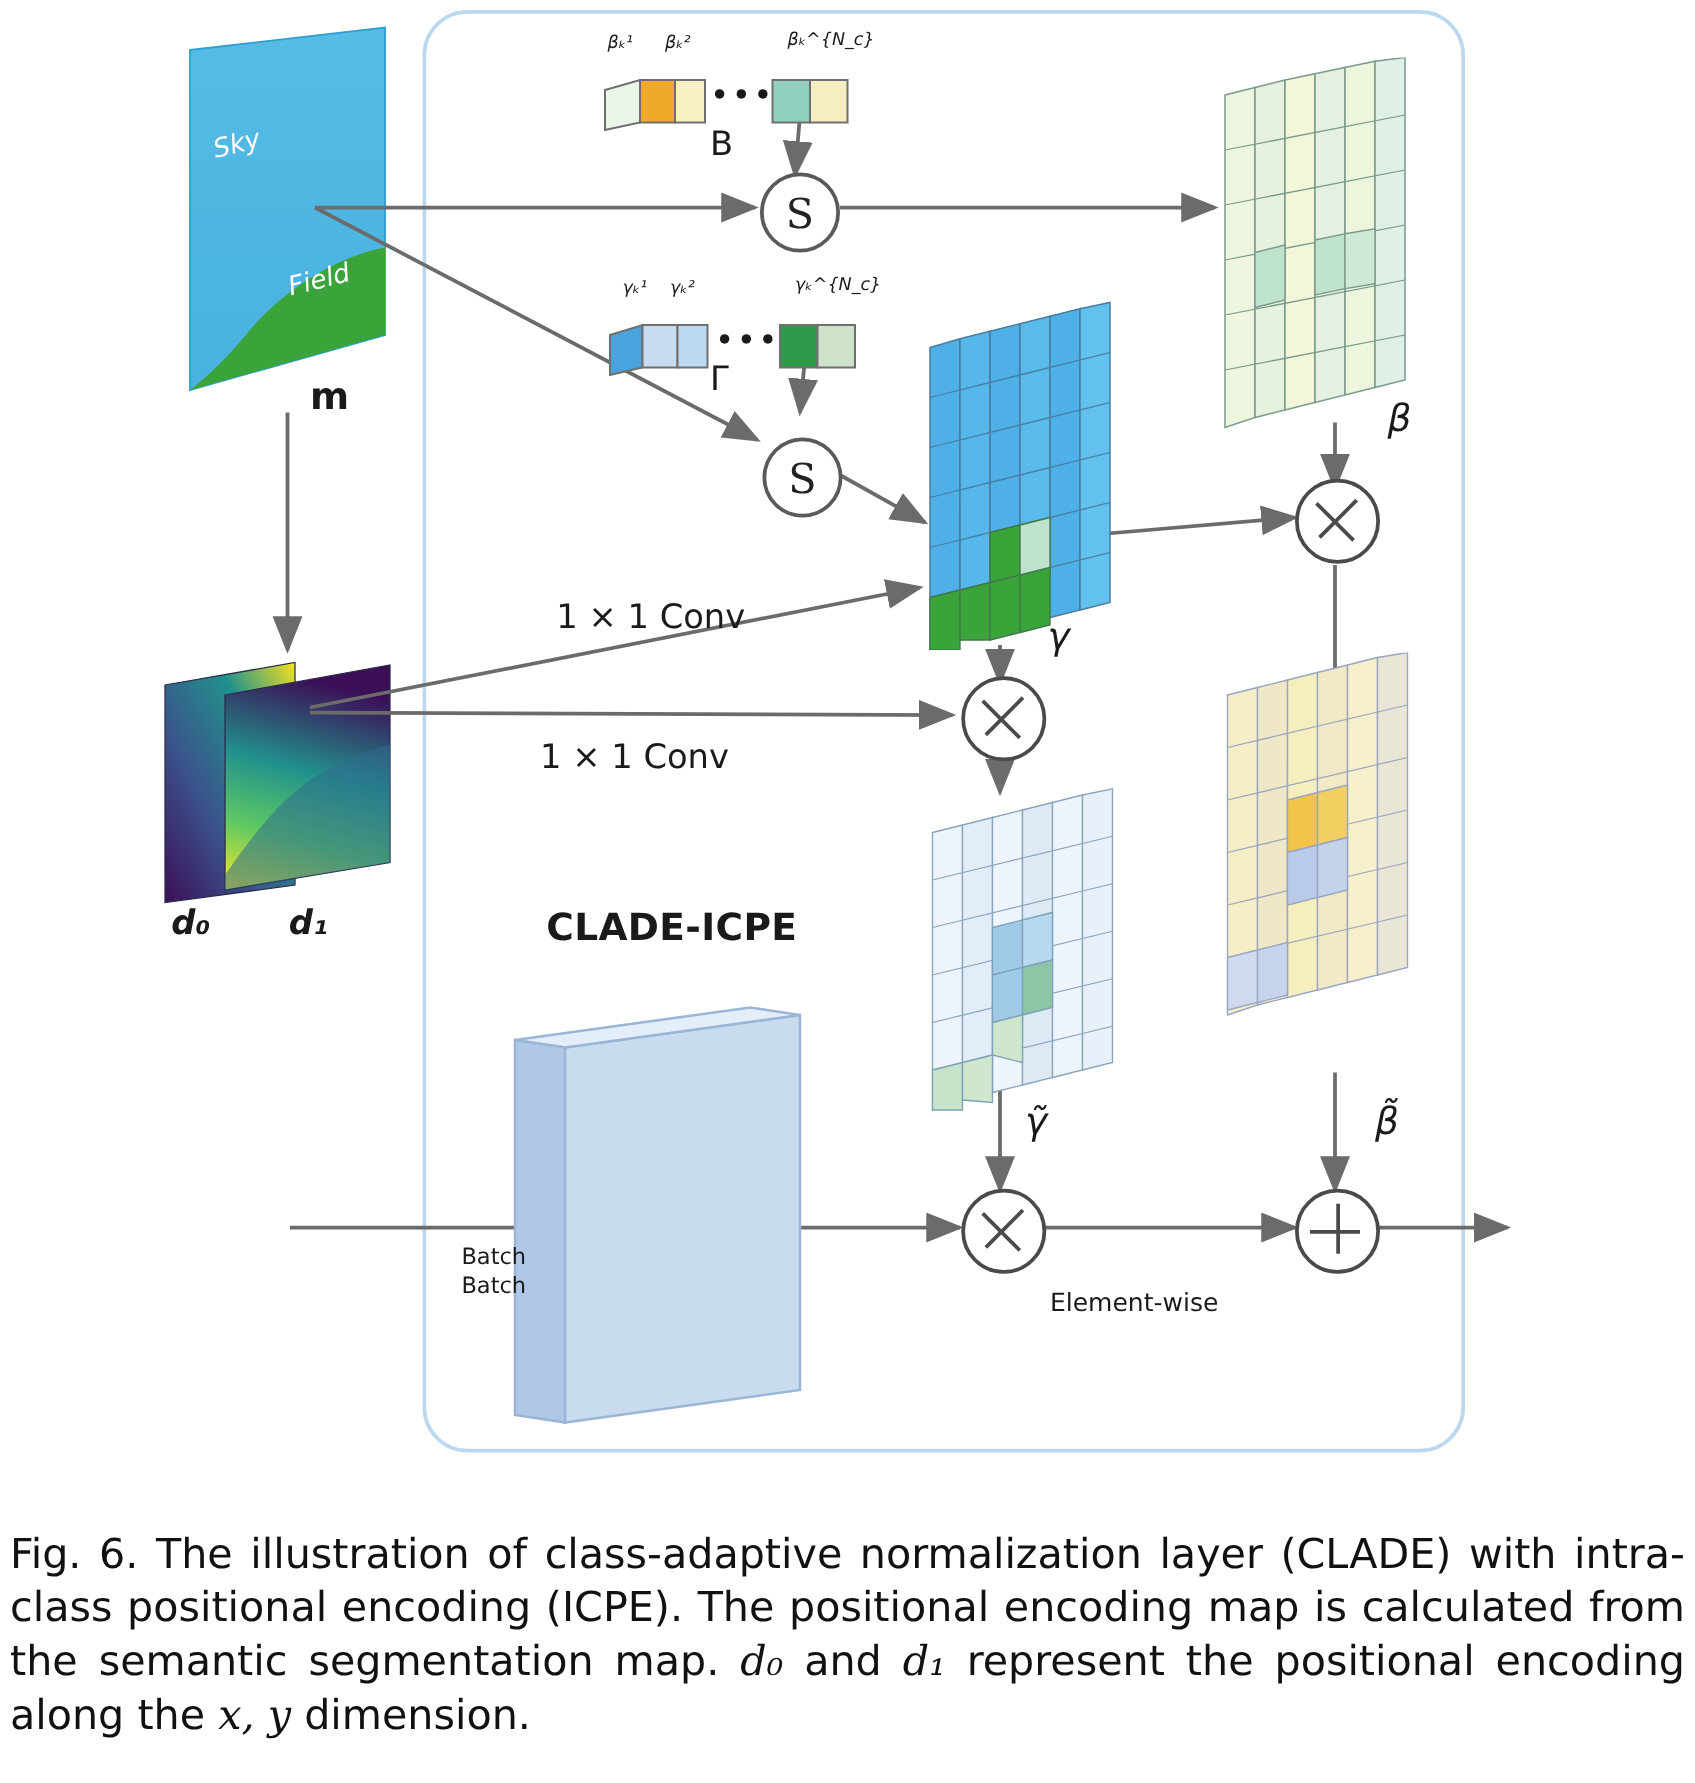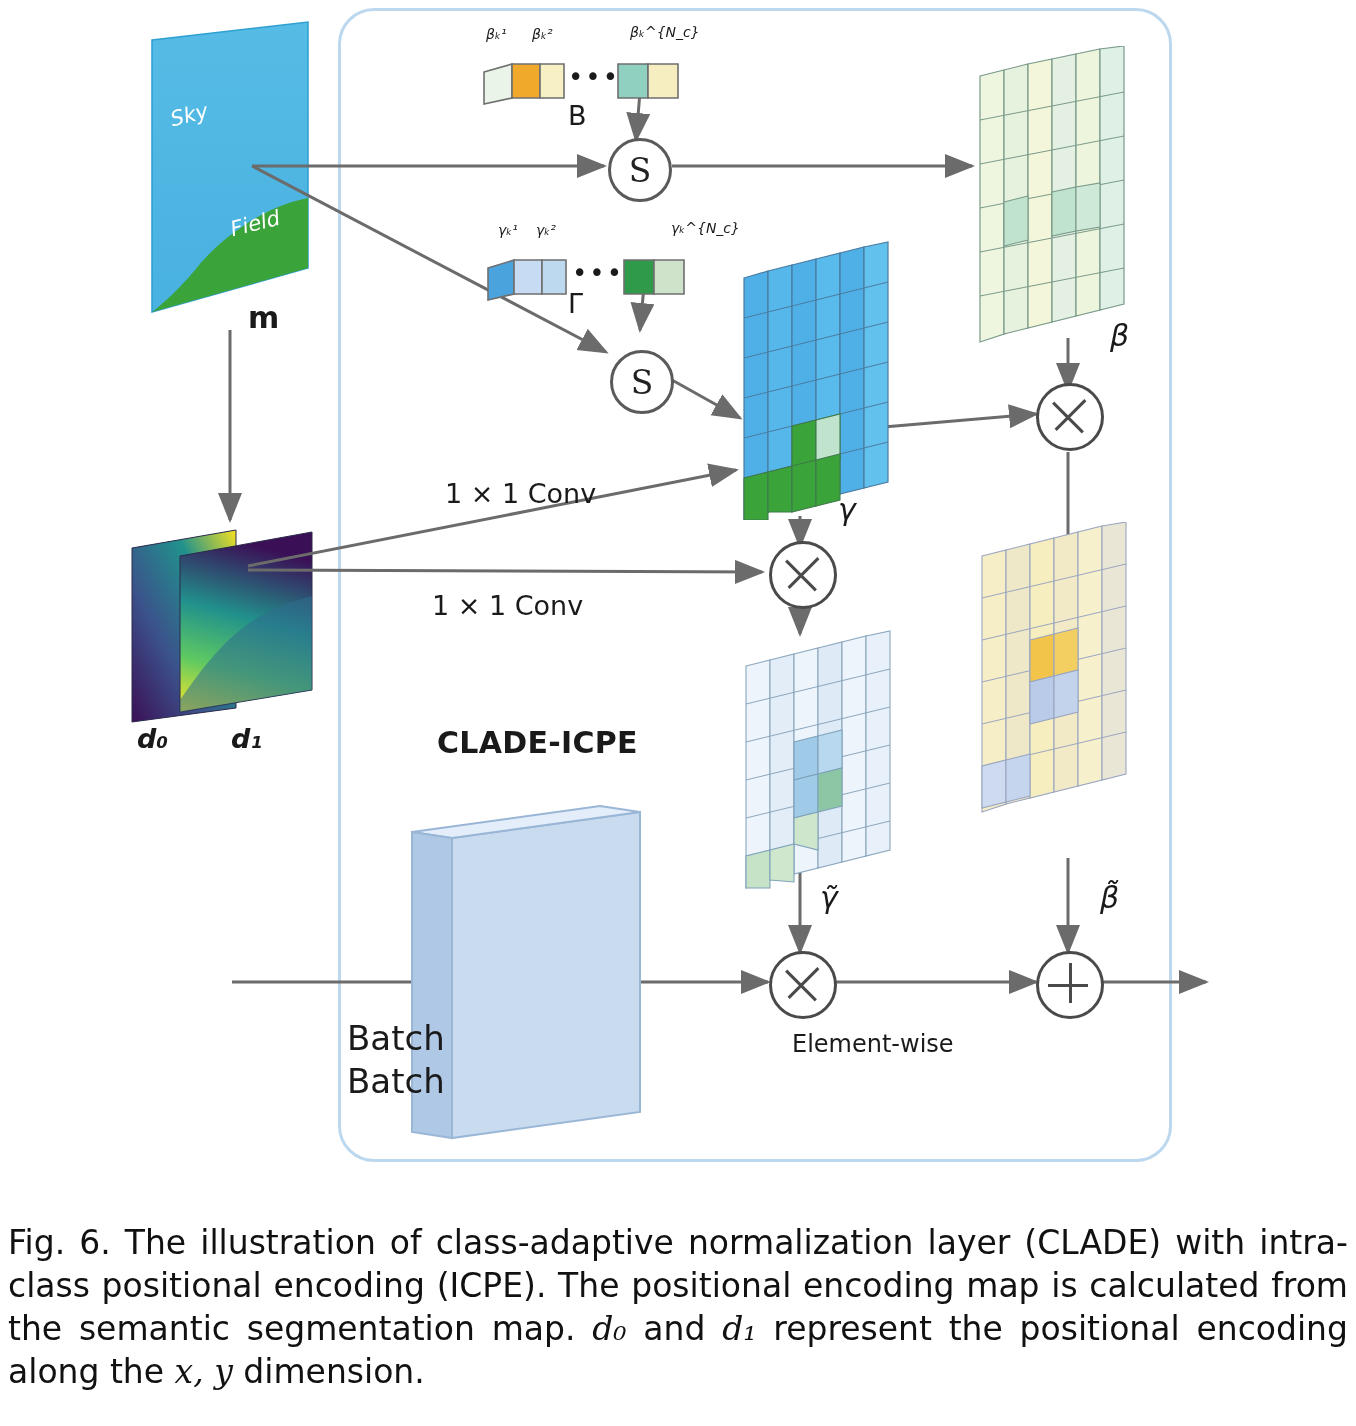--- a/index.html
+++ b/index.html
@@ -13,22 +13,22 @@
 
   
   .clade-box{
     left:338px;top:8px;width:828px;height:1148px;
     border:3px solid #bcd8ef;border-radius:36px;background:transparent;
   }
 
   
   .lbl{font-family:"DejaVu Sans", sans-serif;color:#1a1a1a;white-space:nowrap;}
   .clade-title{left:390px;top:725px;font-size:30px;font-weight:bold;letter-spacing:.3px;margin-left:47px;}
-  .bn-label{left:347px;top:995px;font-size:34px;line-height:1.25;width:96px;white-space:normal;margin-top:22px;}
-  .ew-label{left:792px;top:1030px;font-size:24px;}
+  .bn-label{left:347px;top:995px;font-size:18px;line-height:1.25;text-align:center;width:96px;white-space:normal;}
+  .ew-label{left:840px;top:1030px;font-size:20px;}
   .conv1{left:445px;top:478px;font-size:27px;}
   .conv2{left:432px;top:590px;font-size:27px;}
   .m-label{left:248px;top:300px;font-size:30px;font-weight:bold;font-style:normal;}
   .d0-label{left:137px;top:723px;font-size:27px;font-weight:bold;font-style:italic;}
   .d1-label{left:231px;top:723px;font-size:27px;font-weight:bold;font-style:italic;}
   .gamma-label{left:838px;top:492px;font-size:30px;font-style:italic;}
   .beta-label{left:1110px;top:318px;font-size:30px;font-style:italic;}
   .gamma-t-label{left:820px;top:880px;font-size:30px;font-style:italic;}
   .beta-t-label{left:1100px;top:880px;font-size:30px;font-style:italic;}
   .B-label{left:568px;top:100px;font-size:27px;}
@@ -171,21 +171,21 @@
         <polygon points="4,16 32,8 32,8 4,16" fill="none"></polygon>
       </svg>
     </div>
     <div class="abs lbl" style="left:88px;top:36px;font-size:26px;letter-spacing:2px;">•••</div>
   </div>
   <div class="abs lbl B-label">B</div>
 
   <div class="abs" style="left:484px;top:222px;">
     <div class="abs lbl tiny-lbl" style="left:14px;top:0;">γₖ¹</div>
     <div class="abs lbl tiny-lbl" style="left:52px;top:0;">γₖ²</div>
-    <div class="abs lbl tiny-lbl" style="left:152px;top:-2px;margin-left:35px;">γₖ^{N_c}</div>
+    <div class="abs lbl tiny-lbl" style="left:152px;top:-2px;">γₖ^{N_c}</div>
     <div class="abs" style="left:0;top:30px;">
       <svg style="position:static;width:210px;height:50px;display:block;">
         <polygon points="4,16 30,8 30,42 4,48" fill="#4aa3dd" stroke="#6f6f6f" stroke-width="1.6"></polygon>
         <polygon points="30,8 58,8 58,42 30,42" fill="#c7dbf2" stroke="#6f6f6f" stroke-width="1.6"></polygon>
         <polygon points="58,8 82,8 82,42 58,42" fill="#bcd9ef" stroke="#6f6f6f" stroke-width="1.6"></polygon>
         <polygon points="140,8 170,8 170,42 140,42" fill="#2f9b4a" stroke="#6f6f6f" stroke-width="1.6"></polygon>
         <polygon points="170,8 200,8 200,42 170,42" fill="#cfe3cb" stroke="#6f6f6f" stroke-width="1.6"></polygon>
       </svg>
     </div>
     <div class="abs lbl" style="left:88px;top:36px;font-size:26px;letter-spacing:2px;">•••</div>

